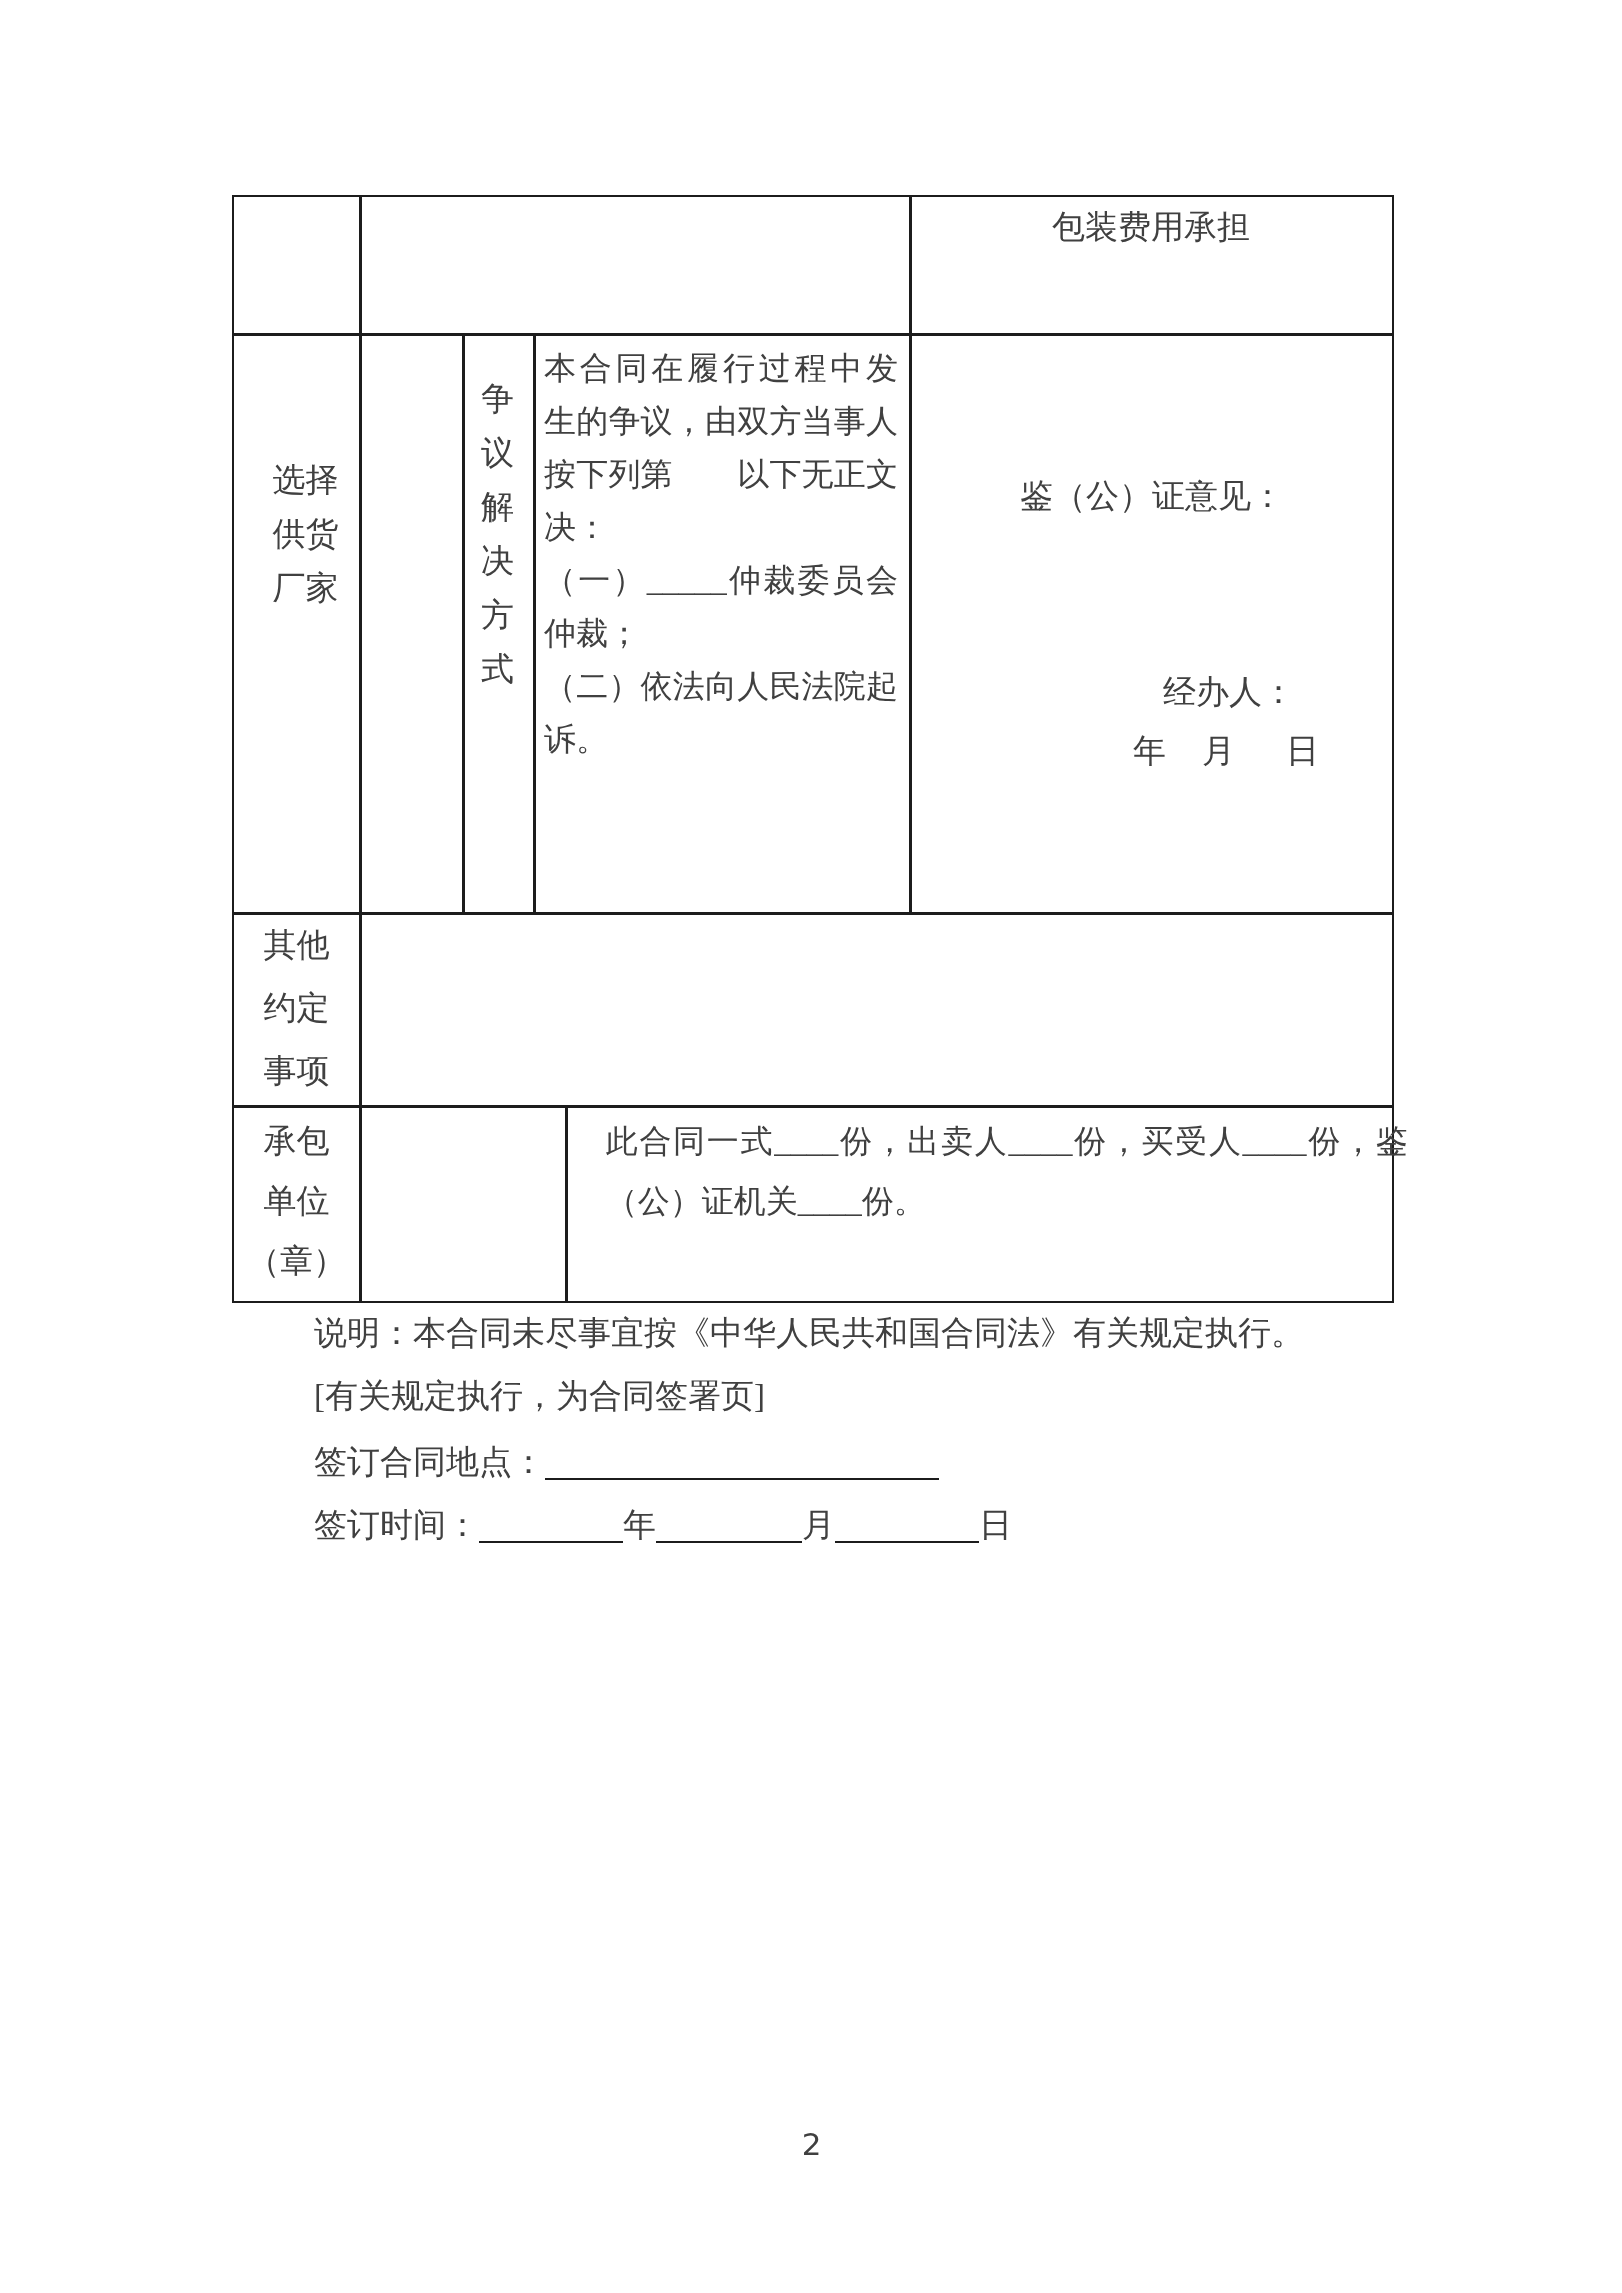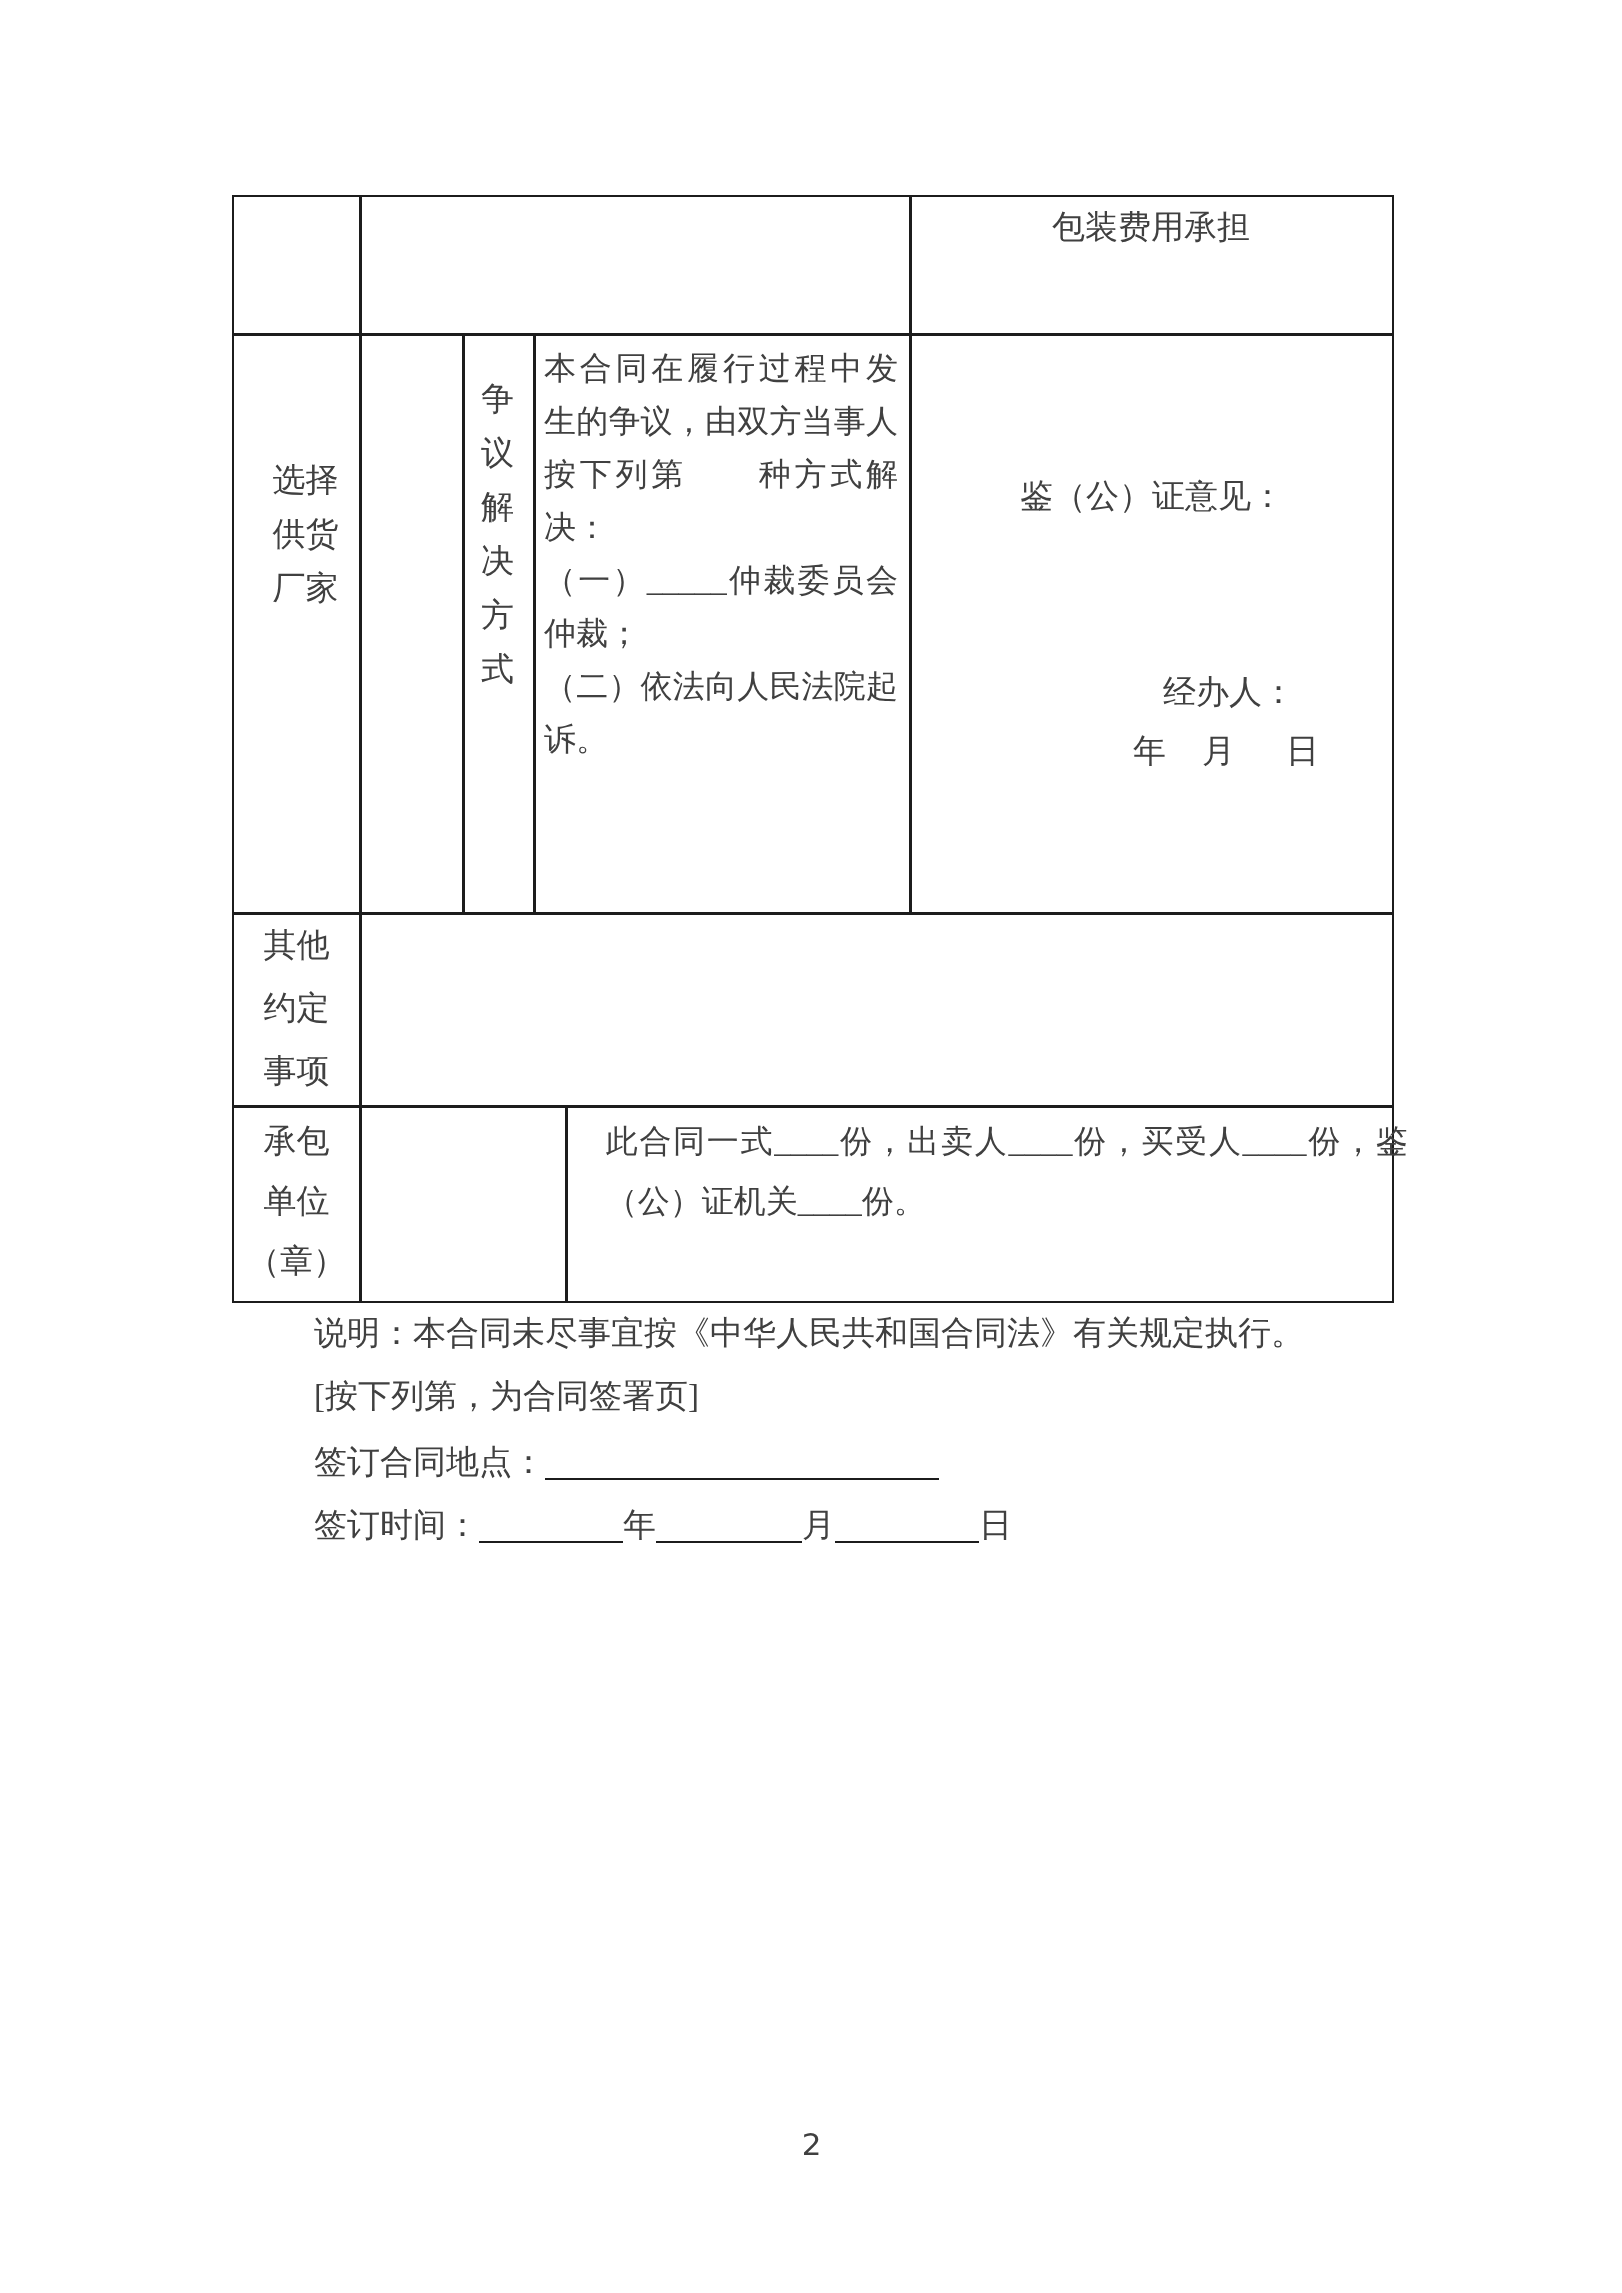--- a/index.html
+++ b/index.html
@@ -60,21 +60,21 @@
       <div>议</div>
       <div>解</div>
       <div>决</div>
       <div>方</div>
       <div>式</div>
     </div>
 
     <div class="blk para" style="left:299px;top:145px;width:354px;padding:0 11px;">
       <div class="jl">本合同在履行过程中发</div>
       <div class="jl">生的争议，由双方当事人</div>
-      <div class="jl">按下列第　　种方式解</div>
+      <div class="jl">按下列第　　以下无正文</div>
       <div class="ll">决：</div>
       <div class="jl">（一）_____仲裁委员会</div>
       <div class="ll">仲裁；</div>
       <div class="jl">（二）依法向人民法院起</div>
       <div class="ll">诉。</div>
     </div>
 
     <div class="blk one" style="left:786px;top:277px;">
       <span>鉴（公）证意见：</span>
     </div>
@@ -100,20 +100,20 @@
     <div class="blk copies" style="left:331px;top:914px;width:802px;padding:0 12.7px;">
       <div class="jl">此合同一式____份，出卖人____份，买受人____份，鉴</div>
       <div class="ll">（公）证机关____份。</div>
     </div>
   </div>
 
   <div class="fline" style="top:1311px;">
     <span>说明：本合同未尽事宜按《中华人民共和国合同法》有关规定执行。</span>
   </div>
   <div class="fline" style="top:1374px;">
-    <span>[按下列第，为合同签署页]</span>
+    <span>[有关规定执行，为合同签署页]</span>
   </div>
   <div class="fline" style="top:1503px;"><span>签订时间：</span><span class="ul" style="width:144px;"></span><span>年</span><span class="ul" style="width:146px;"></span><span>月</span><span class="ul" style="width:144px;"></span><span>日</span></div>
   <div class="fline" style="top:1440px;"><span>签订合同地点：</span><span class="ul" style="width:394px;"></span></div>
 
   <div class="pagenum">2</div>
 </div>
 
 
 </body></html>

